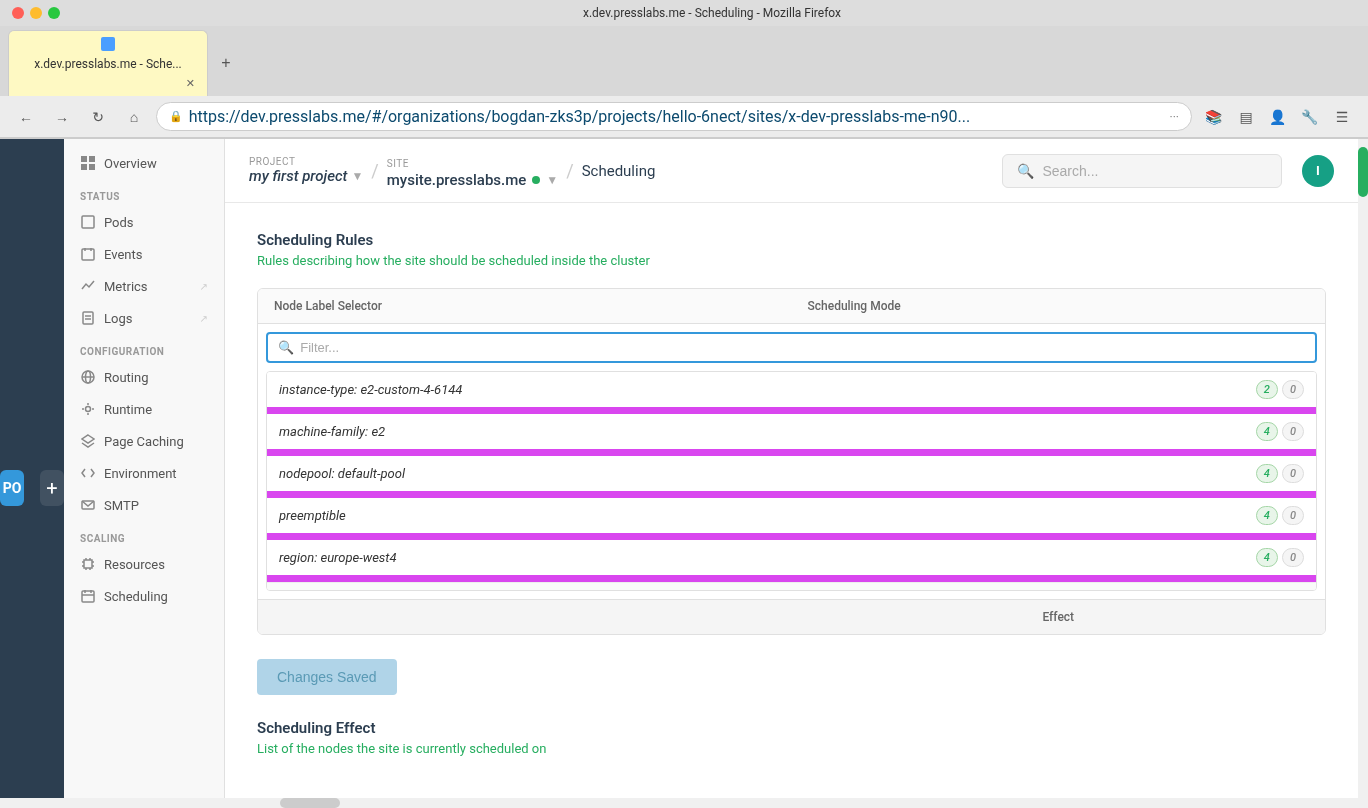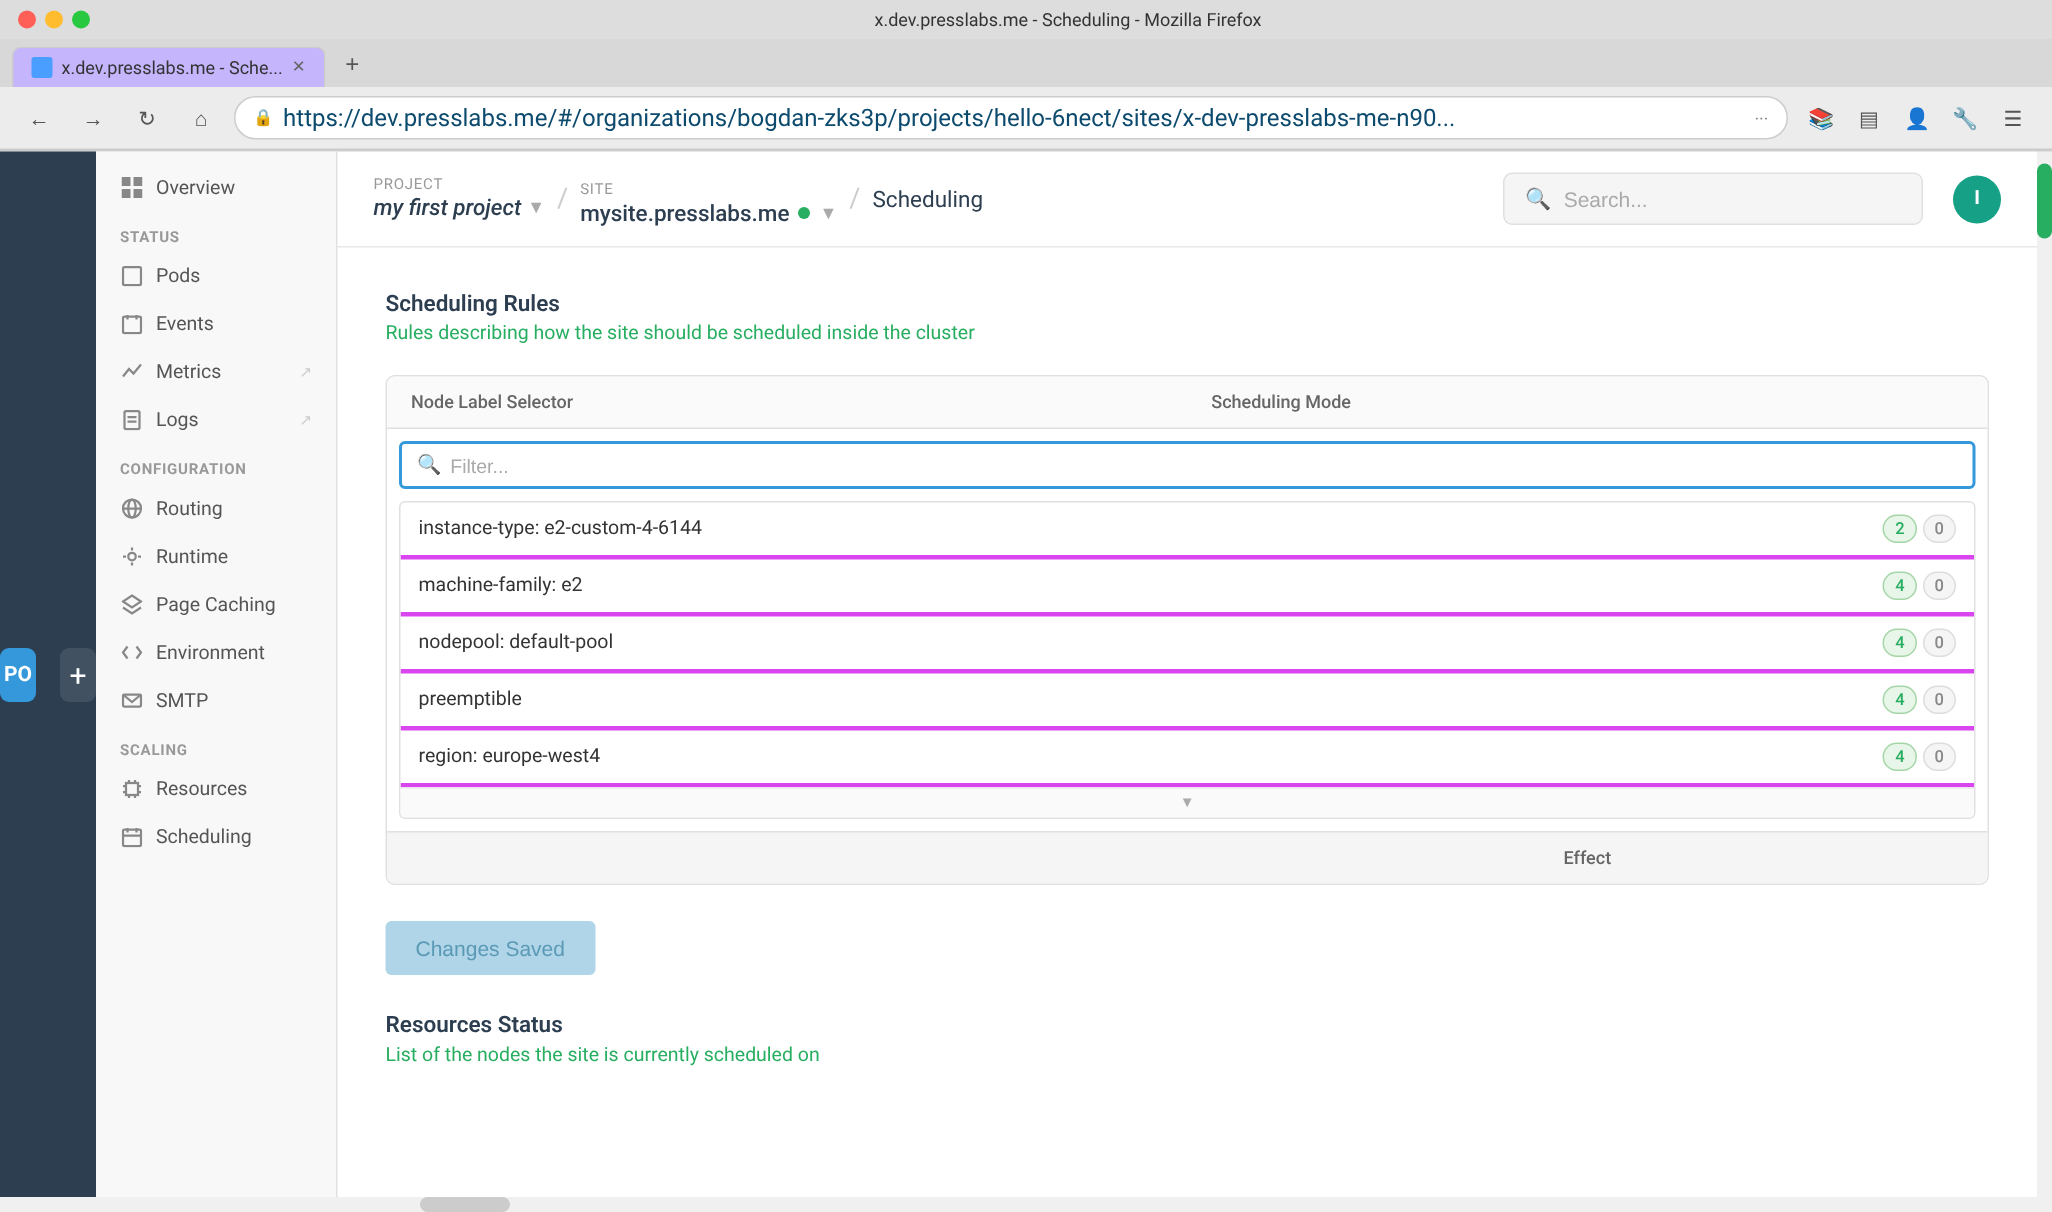--- a/index.html
+++ b/index.html
@@ -10,21 +10,21 @@
     .browser-titlebar { display: flex; align-items: center; padding: 6px 12px; gap: 8px; background: #ddd; }
     .browser-dots { display: flex; gap: 6px; }
     .dot { width: 12px; height: 12px; border-radius: 50%; }
     .dot-red { background: #ff5f57; }
     .dot-yellow { background: #febc2e; }
     .dot-green { background: #28c840; }
     .browser-title { flex: 1; text-align: center; font-size: 12px; color: #333; }
 
     .browser-tabbar { display: flex; align-items: center; background: #d8d8d8; padding: 4px 8px 0; gap: 4px; }
     .browser-tab { display: flex; align-items: center; gap: 6px; background: #f0f0f0; border-radius: 6px 6px 0 0; padding: 6px 12px; font-size: 12px; color: #333; min-width: 200px; border: 1px solid #ccc; border-bottom: none; }
-    .browser-tab.active { background: #c4b5fd; }
+    .browser-tab.active { background: #fef9c3; flex-direction: column; }
     .tab-favicon { width: 14px; height: 14px; background: #4a9eff; border-radius: 2px; flex-shrink: 0; }
     .tab-close { margin-left: auto; color: #666; cursor: pointer; font-size: 11px; }
     .tab-new { background: none; border: none; width: 28px; height: 28px; display: flex; align-items: center; justify-content: center; font-size: 16px; color: #555; cursor: pointer; border-radius: 4px; }
 
     .browser-nav { display: flex; align-items: center; gap: 8px; padding: 6px 12px; background: #ececec; border-bottom: 1px solid #ccc; }
     .nav-btn { background: none; border: none; color: #555; cursor: pointer; padding: 4px; border-radius: 4px; font-size: 14px; width: 28px; height: 28px; display: flex; align-items: center; justify-content: center; }
     .nav-btn:disabled { color: #aaa; cursor: default; }
     .address-bar { flex: 1; display: flex; align-items: center; background: #fff; border: 1px solid #ccc; border-radius: 20px; padding: 4px 12px; gap: 6px; font-size: 12px; color: #333; }
     .address-icon { color: #888; font-size: 11px; }
     .address-text { flex: 1; font-size: 16px; color: #0c4a6e; }
@@ -78,21 +78,21 @@
     .rules-col-header { padding: 10px 16px; font-size: 12px; font-weight: 500; color: #666; }
 
     
     .dropdown-container { position: relative; }
     .filter-input-wrapper { display: flex; align-items: center; gap: 6px; background: #fff; border: 2px solid #3498db; border-radius: 4px; padding: 6px 10px; margin: 8px; }
     .filter-search-icon { color: #aaa; font-size: 13px; }
     .filter-input { border: none; outline: none; font-size: 13px; color: #333; flex: 1; }
     .filter-input::placeholder { color: #aaa; }
 
     .dropdown-list { background: #fff; border: 1px solid #e0e0e0; margin: 0 8px 8px; border-radius: 4px; overflow: hidden; max-height: 220px; overflow-y: auto; position: relative; }
-    .dropdown-item { display: flex; align-items: center; padding: 8px 12px; font-size: 13px; color: #333; border-bottom: 3px solid #d946ef; cursor: pointer; }
+    .dropdown-item { display: flex; align-items: center; padding: 8px 12px; font-size: 13px; color: #333; border-bottom: 7px solid #d946ef; cursor: pointer; font-style: italic; }
     .dropdown-item:last-child { border-bottom: none; }
     .dropdown-item-label { flex: 1; }
     .badge-group { display: flex; gap: 4px; margin-left: auto; }
     .badge { padding: 2px 7px; border-radius: 10px; font-size: 11px; font-weight: 500; }
     .badge-green { background: #e8f5e9; color: #27ae60; border: 1px solid #a5d6a7; }
     .badge-gray { background: #f5f5f5; color: #888; border: 1px solid #ddd; }
 
     .dropdown-scroll-indicator { display: flex; align-items: center; justify-content: center; padding: 4px; color: #aaa; font-size: 10px; background: #fafafa; border-top: 1px solid #eee; }
 
     
@@ -400,21 +400,21 @@
             <div></div>
             <div class="effect-col">Effect</div>
           </div>
         </div>
 
         
         <button class="btn-saved">Changes Saved</button>
 
         
         <div class="status-section">
-          <h2 class="section-title" style="margin-top: 24px;">Resources Status</h2>
+          <h2 class="section-title" style="margin-top: 24px;">Scheduling Effect</h2>
           <p class="section-desc">List of the nodes the site is currently scheduled on</p>
         </div>
       </div>
     </div>
 
     <div class="right-scrollbar">
       <div class="right-scrollbar-thumb"></div>
     </div>
   </div>
 </div>

